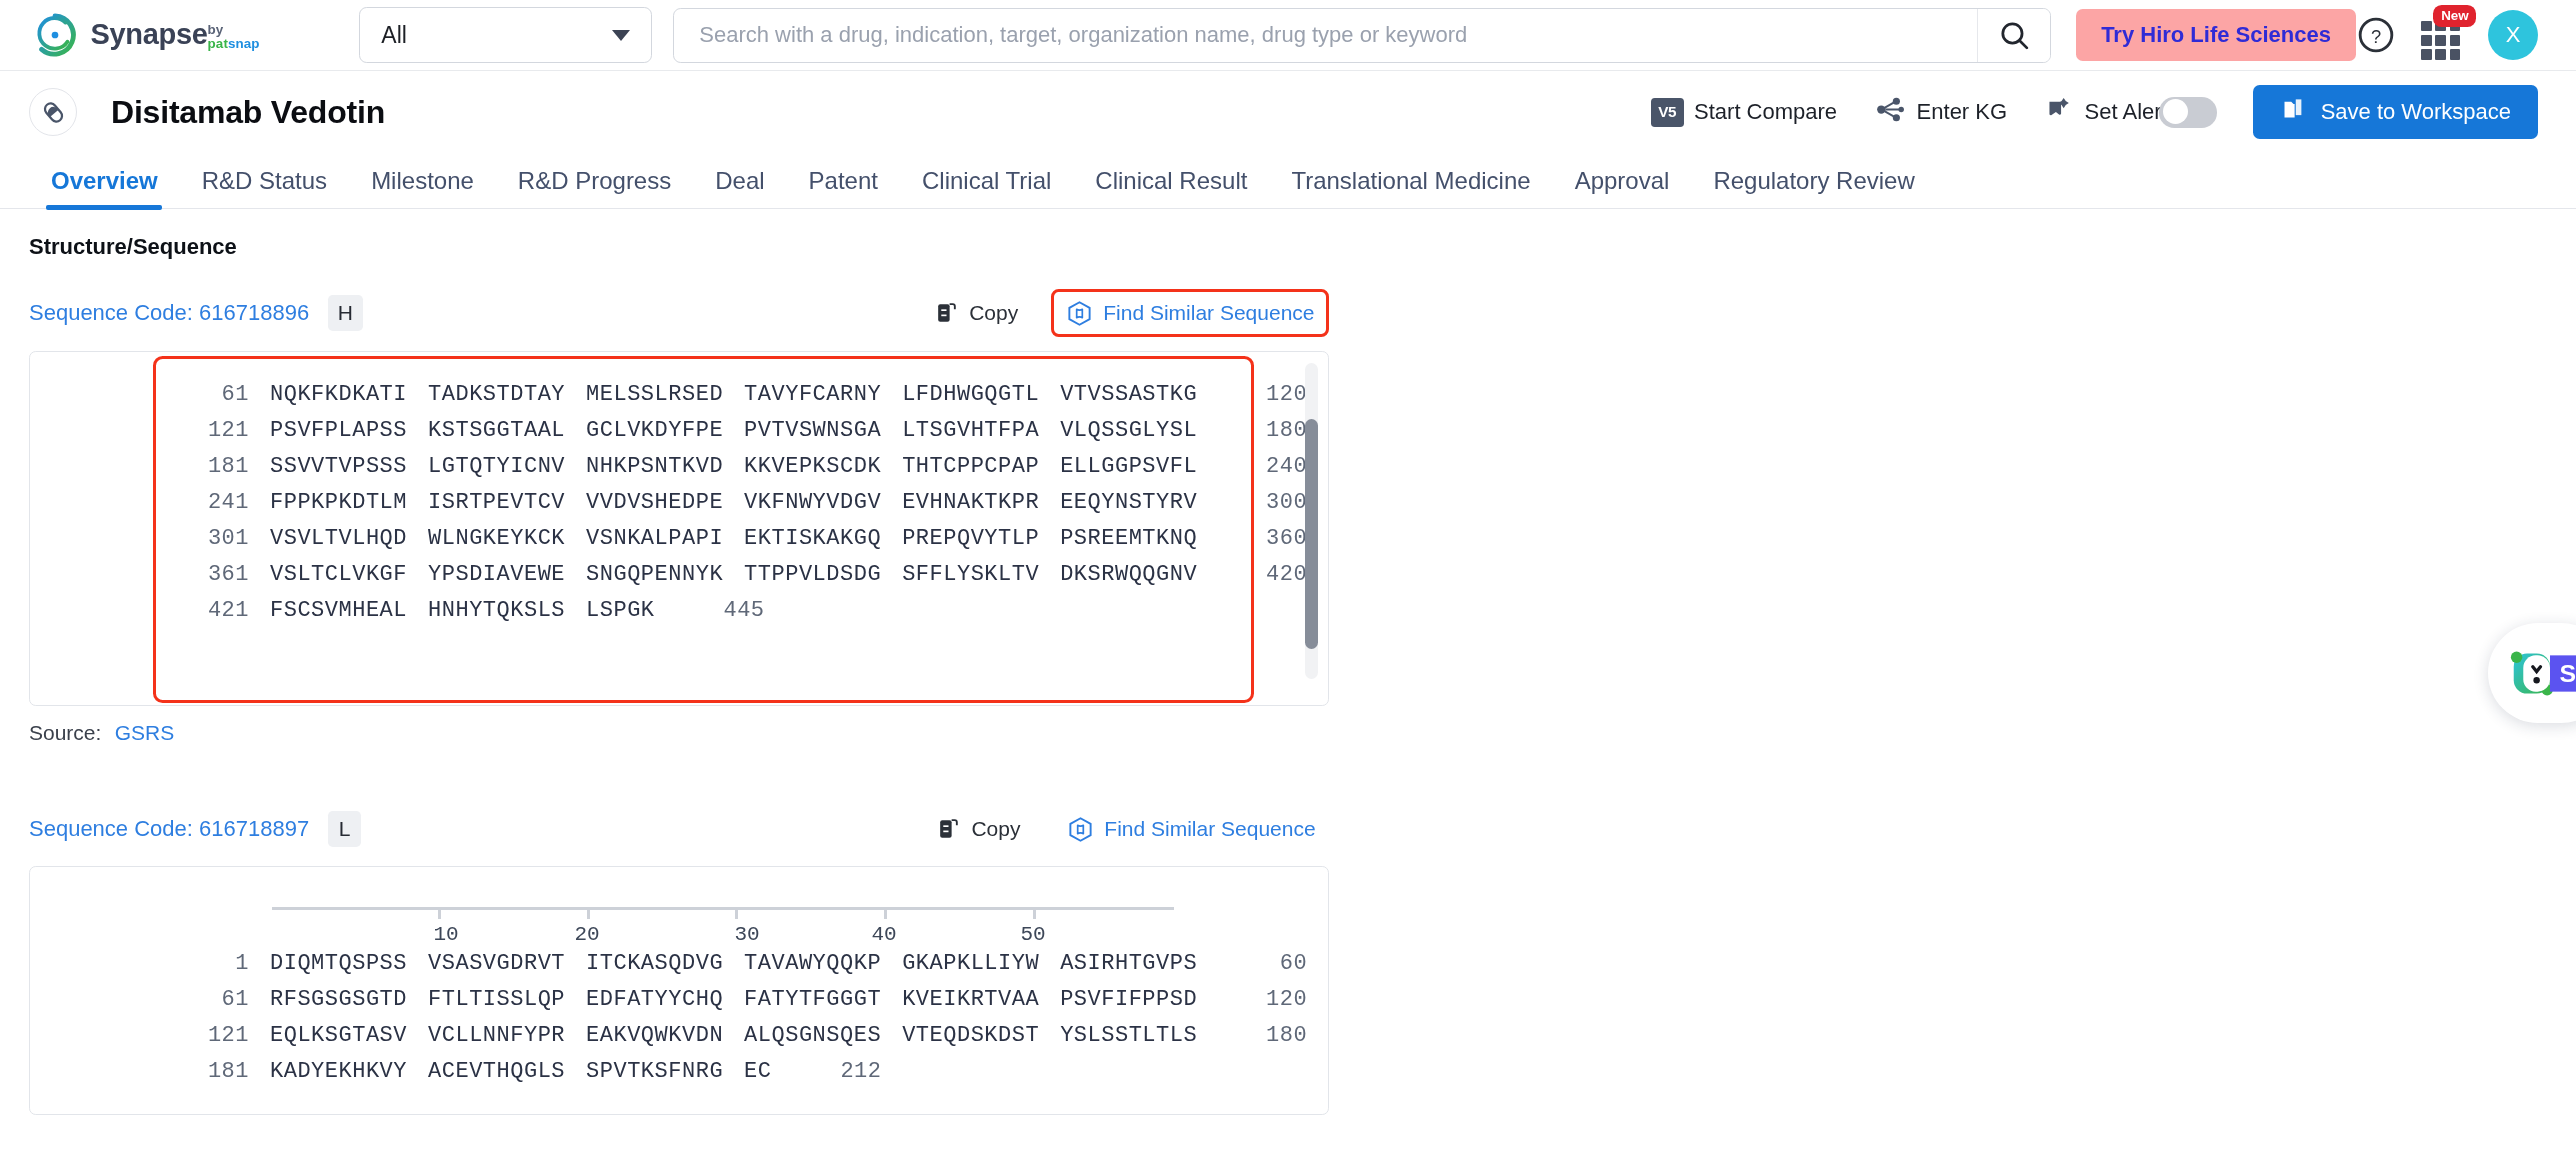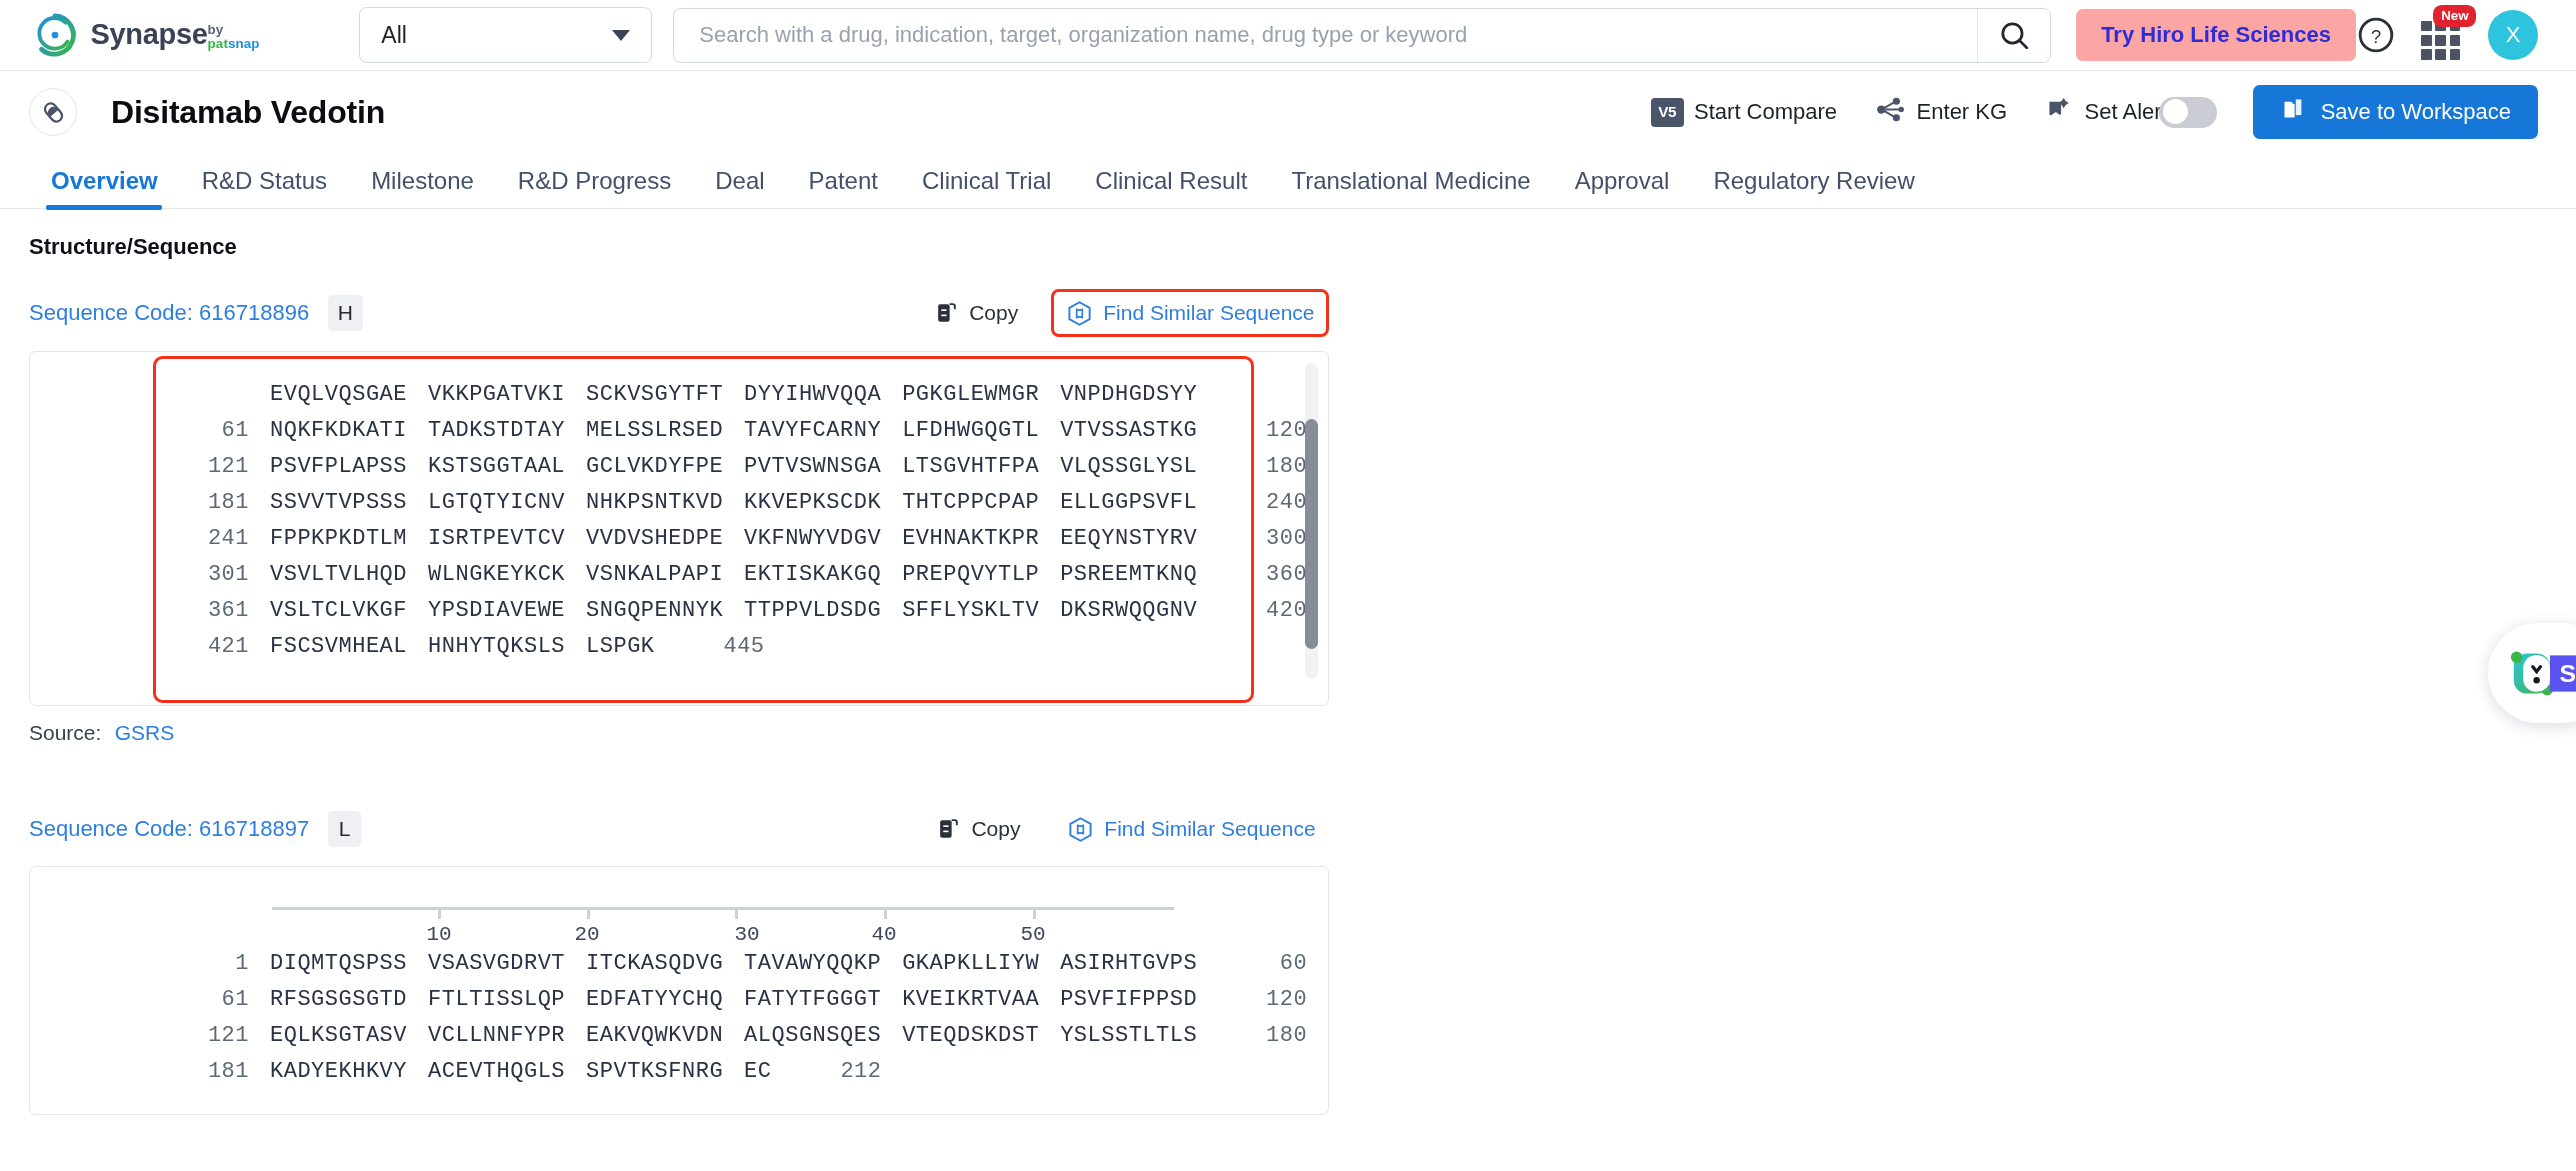--- a/index.html
+++ b/index.html
@@ -455,32 +455,20 @@
               <svg width="27" height="27" viewBox="0 0 24 24">
                 <path d="M12 2 L21 7 v10 L12 22 L3 17 V7 z" fill="none" stroke="#2e7ee0" stroke-width="1.7"></path>
                 <path d="M9 8 q3 2 6 0 M9 16 q3 -2 6 0 M9.5 8 v8 M14.5 8 v8" stroke="#2e7ee0" stroke-width="1.5" fill="none"></path>
               </svg>
               <span>Find Similar Sequence</span>
             </span>
           </span>
         </div>
         <div class="seq-box boxA">
           <div class="seq-inner">
-            <div class="seq-line">
-              <span class="seq-start"></span>
-              <span class="seq-blocks">
-                <span>EVQLVQSGAE</span>
-                <span>VKKPGATVKI</span>
-                <span>SCKVSGYTFT</span>
-                <span>DYYIHWVQQA</span>
-                <span>PGKGLEWMGR</span>
-                <span>VNPDHGDSYY</span>
-              </span>
-              <span class="seq-end"></span>
-            </div>
             <div class="seq-line">
               <span class="seq-start">61</span>
               <span class="seq-blocks">
                 <span>NQKFKDKATI</span>
                 <span>TADKSTDTAY</span>
                 <span>MELSSLRSED</span>
                 <span>TAVYFCARNY</span>
                 <span>LFDHWGQGTL</span>
                 <span>VTVSSASTKG</span>
               </span>
@@ -587,21 +575,21 @@
                 <path d="M9 8 q3 2 6 0 M9 16 q3 -2 6 0 M9.5 8 v8 M14.5 8 v8" stroke="#2e7ee0" stroke-width="1.5" fill="none"></path>
               </svg>
               <span>Find Similar Sequence</span>
             </span>
           </span>
         </div>
         <div class="seq-box boxB">
           <div class="seq-inner">
             <div class="ruler-row">
               <div class="ruler-labels">
-                <span style="left:167px">10</span>
+                <span style="left:174px">10</span>
                 <span style="left:315px">20</span>
                 <span style="left:475px">30</span>
                 <span style="left:612px">40</span>
                 <span style="left:761px">50</span>
               </div>
             </div>
             <div class="ruler-line">
               <i class="ruler-tick" style="left:166px"></i>
               <i class="ruler-tick" style="left:315px"></i>
               <i class="ruler-tick" style="left:463px"></i>

